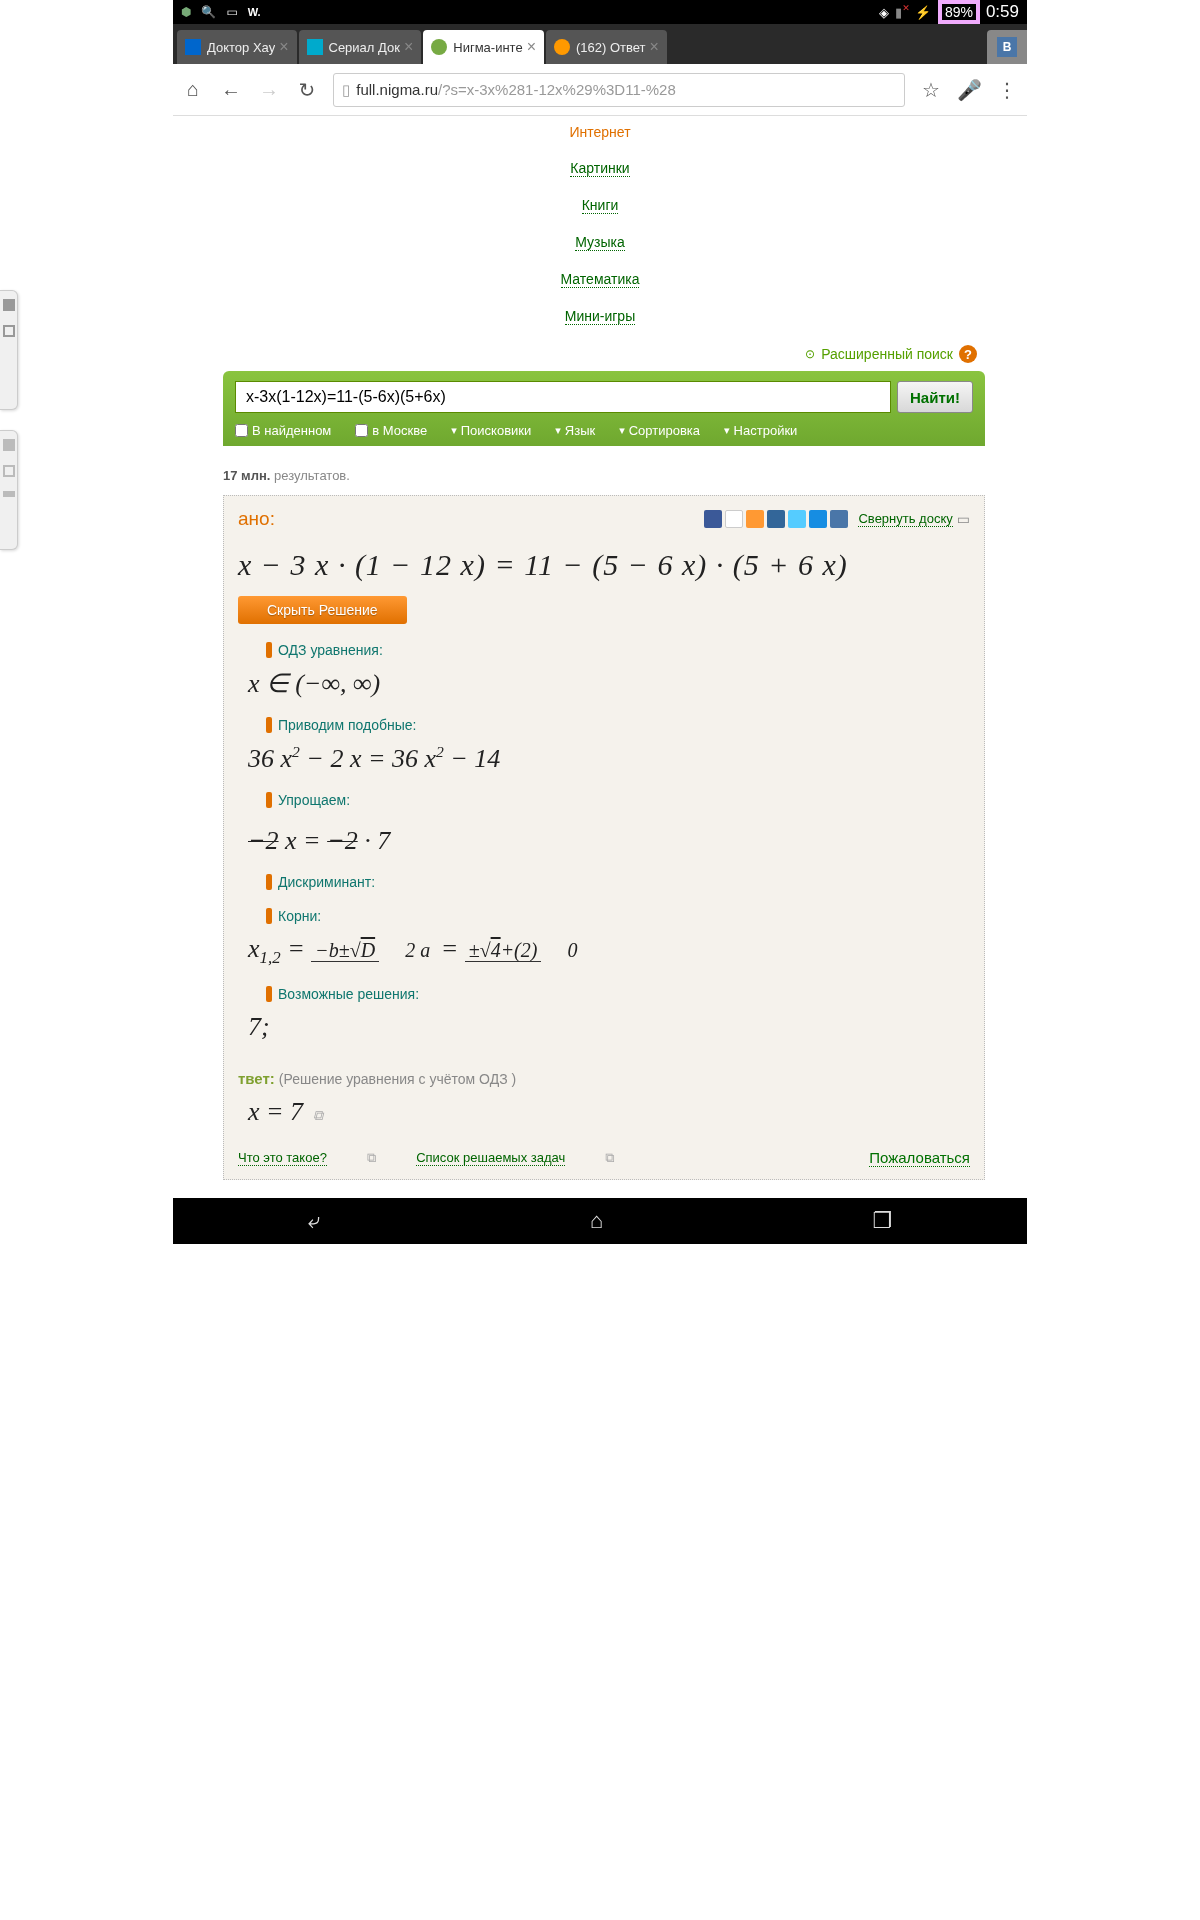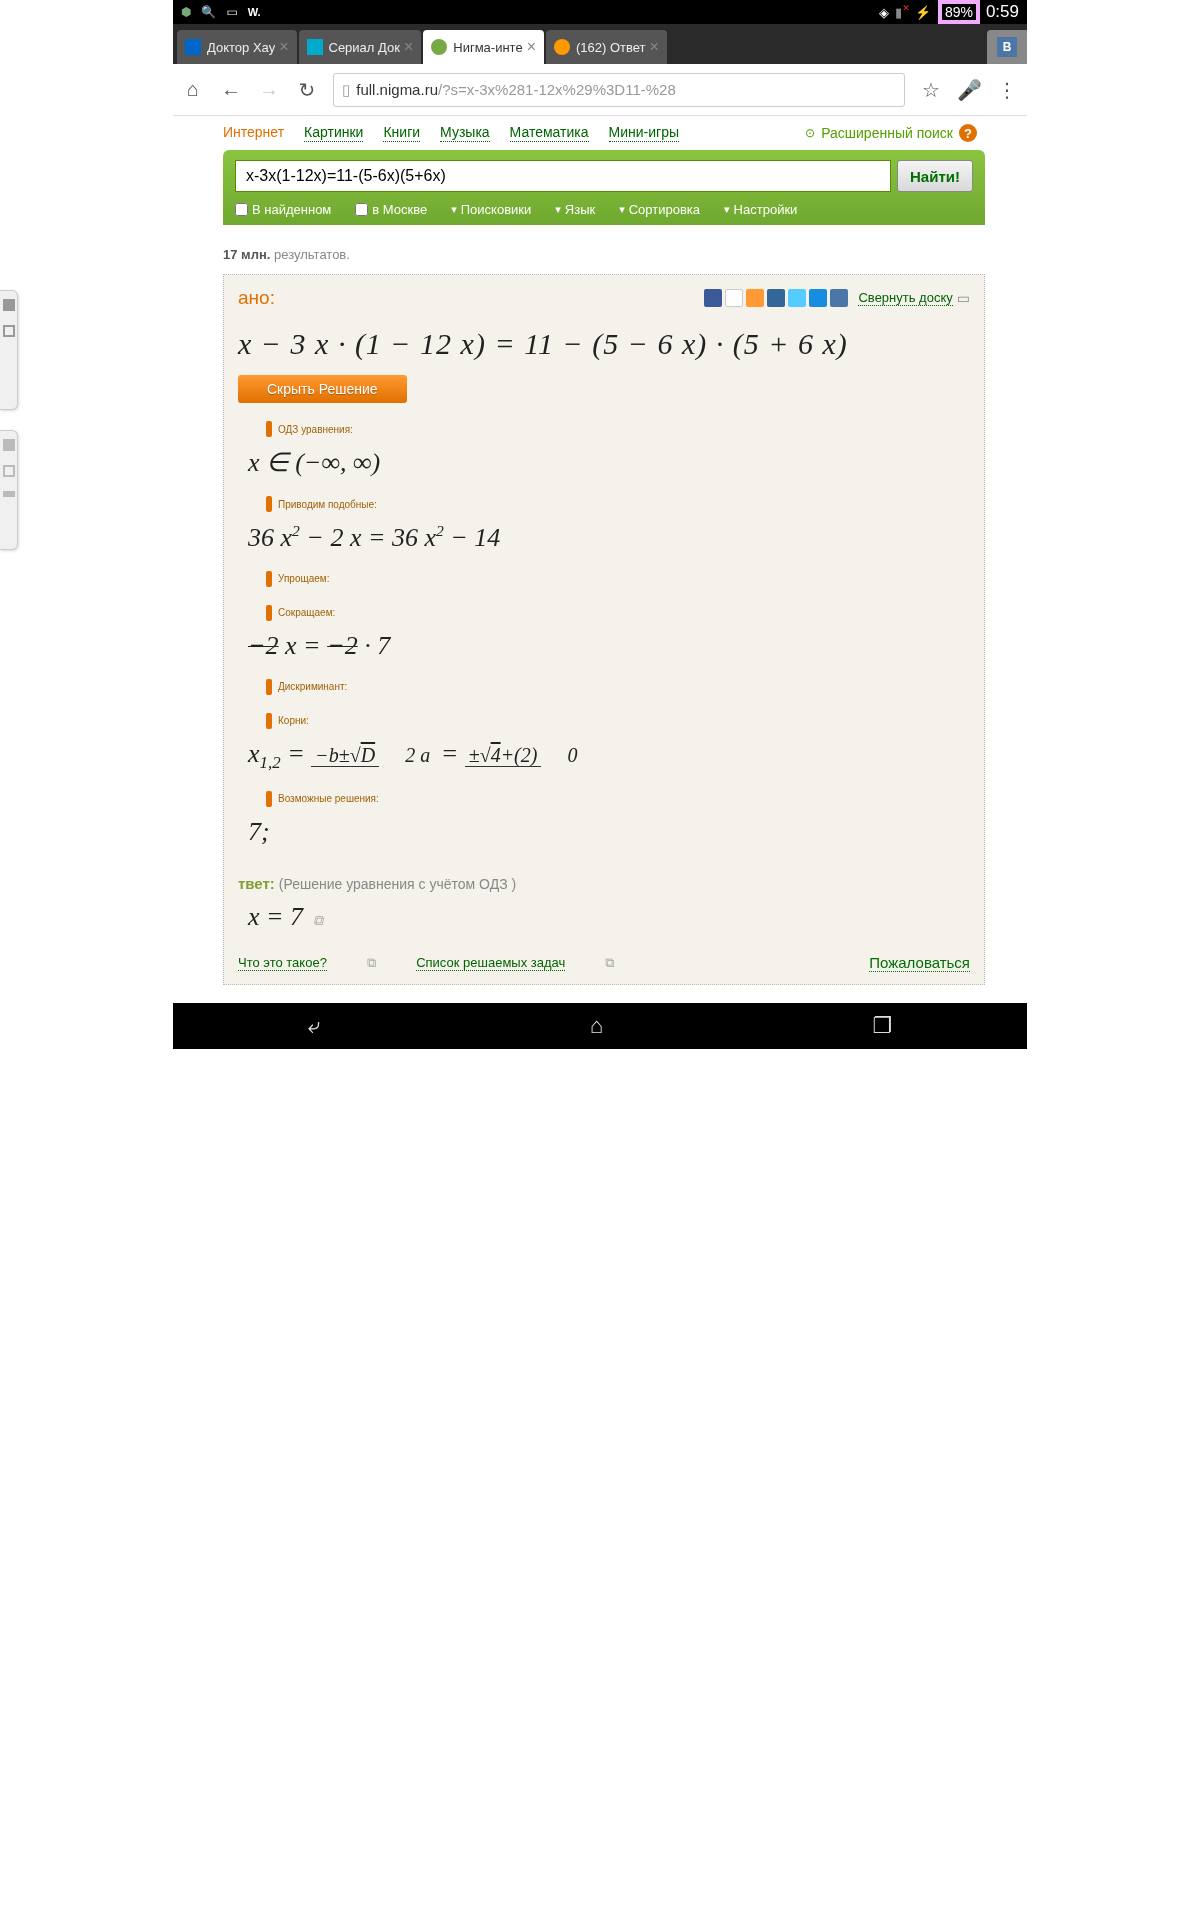--- a/index.html
+++ b/index.html
@@ -13,21 +13,21 @@
 .tab-icon { width:16px; height:16px; margin-right:6px; flex-shrink:0; }
 .tab-title { overflow:hidden; white-space:nowrap; text-overflow:clip; flex:1; }
 .tab-close { margin-left:4px; color:#888; font-size:16px; }
 .tabs-corner { background:#888; width:40px; height:34px; margin-left:auto; display:flex; align-items:center; justify-content:center; border-radius:4px 0 0 0;}
 .url-bar { background:#fff; height:52px; display:flex; align-items:center; padding:0 8px; gap:14px; border-bottom:1px solid #ddd; }
 .nav-icon { font-size:20px; color:#555; width:24px; text-align:center; }
 .nav-icon.dim { color:#ccc; }
 .url-field { flex:1; display:flex; align-items:center; border:1px solid #ccc; border-radius:3px; height:34px; padding:0 8px; font-size:15px; color:#333; }
 .url-path { color:#333; }
 .url-query { color:#999; }
-.nav-links { display:flex; padding:8px 50px; gap:20px; font-size:14px; background:#fff;}
+.nav-links { display:flex; padding:8px 50px; gap:20px; font-size:14px; align-items:center; background:#fff;flex-direction:column;}
 .nav-link { color:#006400; cursor:pointer; border-bottom:1px dotted #006400;}
 .nav-link.active { color:#e07000; border:none;}
 .nav-links-right { margin-left:auto; display:flex; align-items:center; gap:6px; color:#55a000;}
 .help-badge { background:#e07000; color:#fff; width:18px; height:18px; border-radius:50%; display:inline-flex; align-items:center; justify-content:center; font-weight:bold; font-size:13px;}
 .down-arrow-green { color:#55a000; font-size:12px;}
 .search-panel { background:linear-gradient(#8ac43f,#6fa82f); padding:10px 12px 8px; margin:0 42px 0 50px; border-radius:6px 6px 0 0; }
 .search-row { display:flex; gap:6px; }
 .search-input { flex:1; height:32px; border:1px solid #5a8a00; padding:0 10px; font-size:16px; }
 .search-btn { background:linear-gradient(#f5f5f5,#d8d8d8); border:1px solid #888; height:32px; padding:0 12px; font-size:15px; color:#007000; font-weight:bold; border-radius:3px; }
 .filter-row { display:flex; gap:24px; margin-top:10px; color:#fff; font-size:13px; align-items:center;}
@@ -39,21 +39,21 @@
 .results-count b { color:#555;}
 .board { border:1px dotted #bbb; background:#f5f2ec; padding:12px 14px; position:relative;}
 .board-top { display:flex; align-items:center; }
 .board-title { color:#e07000; font-size:19px; font-weight:normal;}
 .social-icons { margin-left:auto; display:flex; gap:3px; align-items:center;}
 .social-icon { width:18px; height:18px; border-radius:2px; display:inline-block;}
 .collapse-link { color:#006400; border-bottom:1px dotted #006400; font-size:13px; margin-left:10px;}
 .equation-main { font-family:'Times New Roman',serif; font-size:30px; font-style:italic; margin:18px 0 14px; color:#222; letter-spacing:1px;}
 .hide-btn { background:linear-gradient(#ff9933,#e07000); color:#fff; border:none; padding:6px 29px; font-size:14px; border-radius:3px; text-shadow:0 1px 1px rgba(0,0,0,0.3);}
 .step { margin-top:18px; }
-.step-label { color:#a16207; font-size:10px; display:flex; align-items:center; gap:6px;padding-left:28px;}
+.step-label { color:#0f766e; font-size:14px; display:flex; align-items:center; gap:6px;padding-left:28px;}
 .step-bullet { width:6px; height:16px; background:#e07000; border-radius:2px; display:inline-block;}
 .step-math { font-family:'Times New Roman',serif; font-size:26px; font-style:italic; margin:10px 0 0 10px; color:#222;}
 .strike { text-decoration:line-through; text-decoration-thickness:1px;}
 .frac { display:inline-block; text-align:center; vertical-align:middle; font-size:20px;}
 .frac-top { border-bottom:1px solid #333; padding:0 4px;}
 .frac-bot { padding:0 4px;margin-left:22px;}
 .answer-label { color:#7fa030; font-size:15px; font-weight:bold; display:inline;}
 .answer-sub { color:#888; font-size:14px;text-align:right;}
 .board-footer { display:flex; gap:40px; margin-top:22px; font-size:13px; align-items:center;}
 .board-footer a { color:#006400; border-bottom:1px dotted #006400;}
@@ -200,24 +200,20 @@
       </div>
 
     <div class="step">
         <div class="step-label">
           <span class="step-bullet"></span>
           <span>Упрощаем:</span>
         </div>
       </div>
 
     <div class="step">
-        <div class="step-label">
-          <span class="step-bullet"></span>
-          <span>Сокращаем:</span>
-        </div>
       <div class="step-math"><span class="strike">−2</span> <i>x</i> = <span class="strike">−2</span> · 7</div>
       </div>
 
     <div class="step">
         <div class="step-label">
           <span class="step-bullet"></span>
           <span>Дискриминант:</span>
         </div>
       </div>
 

